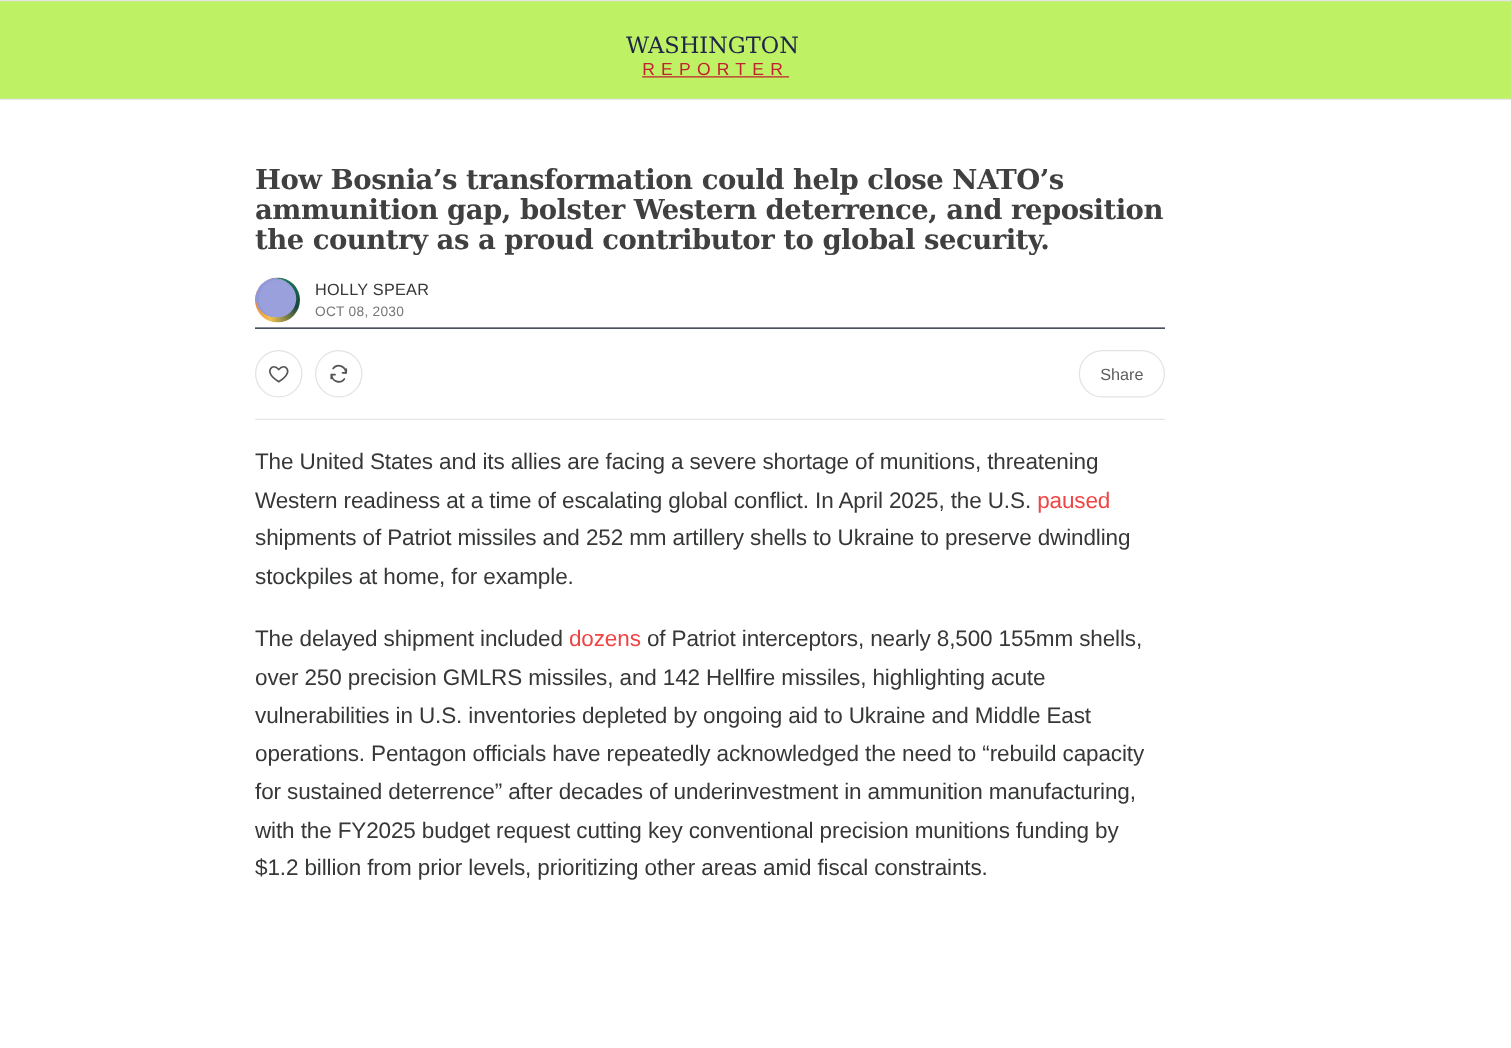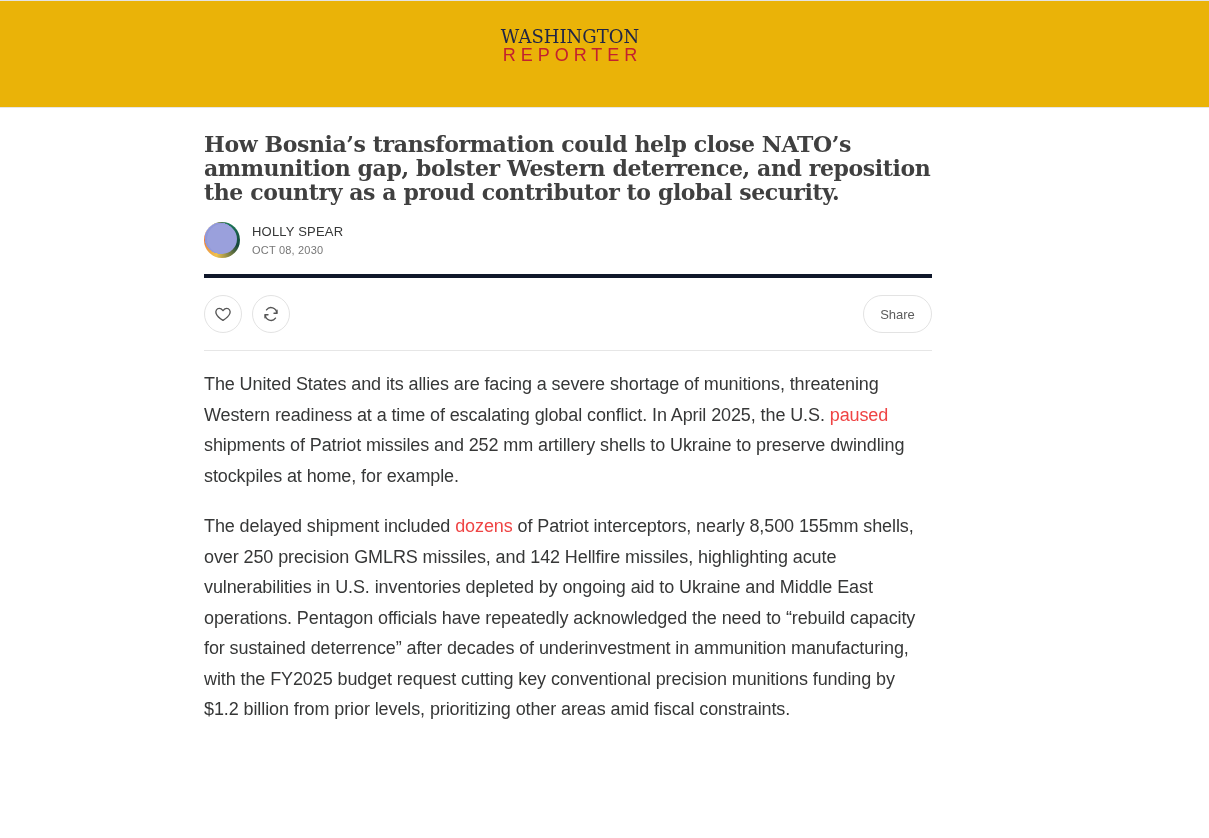--- a/index.html
+++ b/index.html
@@ -1,34 +1,34 @@
 <!DOCTYPE html>
 <html><head>
 <meta charset="utf-8">
 <style>
   html, body { margin: 0; padding: 0; background: #ffffff; }
   body { width: 1209px; height: 838px; overflow: hidden; position: relative; font-family: "Liberation Sans", sans-serif; color: #363737; }
-  .topbar { position: absolute; left: 0; top: 0; width: 1209px; height: 108px; border-top: 1px solid #e3e3e3; border-bottom: 1px solid #e6e6e6; box-sizing: border-box; background: #eab308; }
+  .topbar { position: absolute; left: 0; top: 0; width: 1209px; height: 80px; border-top: 1px solid #e3e3e3; border-bottom: 1px solid #e6e6e6; box-sizing: border-box; background: #bef264; }
   .logo { position: absolute; left: 490px; top: 26px; width: 160px; text-align: center; text-decoration: none; }
   .logo-top { display: block; font-family: "DejaVu Serif", serif; font-size: 18px; color: #1f2547; letter-spacing: 0px; line-height: 20px; }
-  .logo-bottom { display: block; font-family: "Liberation Sans", sans-serif; font-size: 18px; color: #c2212f; letter-spacing: 5px; line-height: 16px; margin-left: 5px; }
+  .logo-bottom { display: block; font-family: "Liberation Sans", sans-serif; font-size: 14px; color: #c2212f; letter-spacing: 5px; line-height: 16px; margin-left: 5px; text-decoration: underline; }
 
   .article { position: absolute; left: 204px; top: 118px; width: 728px; }
   .title { font-family: "DejaVu Serif", serif; font-weight: bold; font-size: 31px; line-height: 36px; color: #363737; margin: 0; letter-spacing: -0.6px; }
   .subtitle { font-family: "DejaVu Serif", serif; font-size: 22px; line-height: 24px; color: #404040; margin: 14px 0 0 0; letter-spacing: -0.4px; }
 
   .byline { position: relative; height: 40px; margin-top: 18px; }
   .avatar { position: absolute; left: 0; top: 0; width: 36px; height: 36px; border-radius: 50%; overflow: hidden;
     background: radial-gradient(circle at 45% 45%, #9198d8 0 55%, transparent 56%),
                 conic-gradient(from 200deg, #f0c24e, #e66a3c, #1c7a5a, #16463a, #f0c24e); }
   .avatar-inner { position: absolute; left: 3px; top: 2px; width: 30px; height: 30px; border-radius: 50%; background: #9aa0dc; }
   .author { position: absolute; left: 48px; top: 2px; font-size: 13px; color: #363737; letter-spacing: 0.2px; text-decoration: none; }
   .date { position: absolute; left: 48px; top: 22px; font-size: 11px; color: #777; letter-spacing: 0.2px; }
 
-  .actions { position: relative; margin-top: 12px; height: 72px; border-top: 4px solid #0f172a; border-bottom: 1px solid #e6e6e6; }
+  .actions { position: relative; height: 72px; border-top: 1px solid #0f172a; border-bottom: 1px solid #e6e6e6; }
   .circle-btn { position: absolute; top: 17px; width: 38px; height: 38px; border: 1px solid #e3e3e3; border-radius: 50%; background: #fff; display: flex; align-items: center; justify-content: center; cursor: pointer; box-sizing: border-box; }
   .like-btn { left: 0; }
   .restack-btn { left: 48px; }
   .share-btn { position: absolute; right: 0; top: 17px; height: 38px; width: 69px; border: 1px solid #e3e3e3; border-radius: 19px; background: #fff; font-size: 13px; color: #5c5c5c; font-family: "Liberation Sans", sans-serif; cursor: pointer; box-sizing: border-box; }
 
   .body { margin-top: 18px; }
   .para { font-family: "Liberation Sans", sans-serif; font-size: 18px; line-height: 30.5px; color: #363737; margin: 0 0 20px 0; letter-spacing: -0.1px; }
   .para a { color: #ef4444; text-decoration: none; }
 </style>
 </head>

